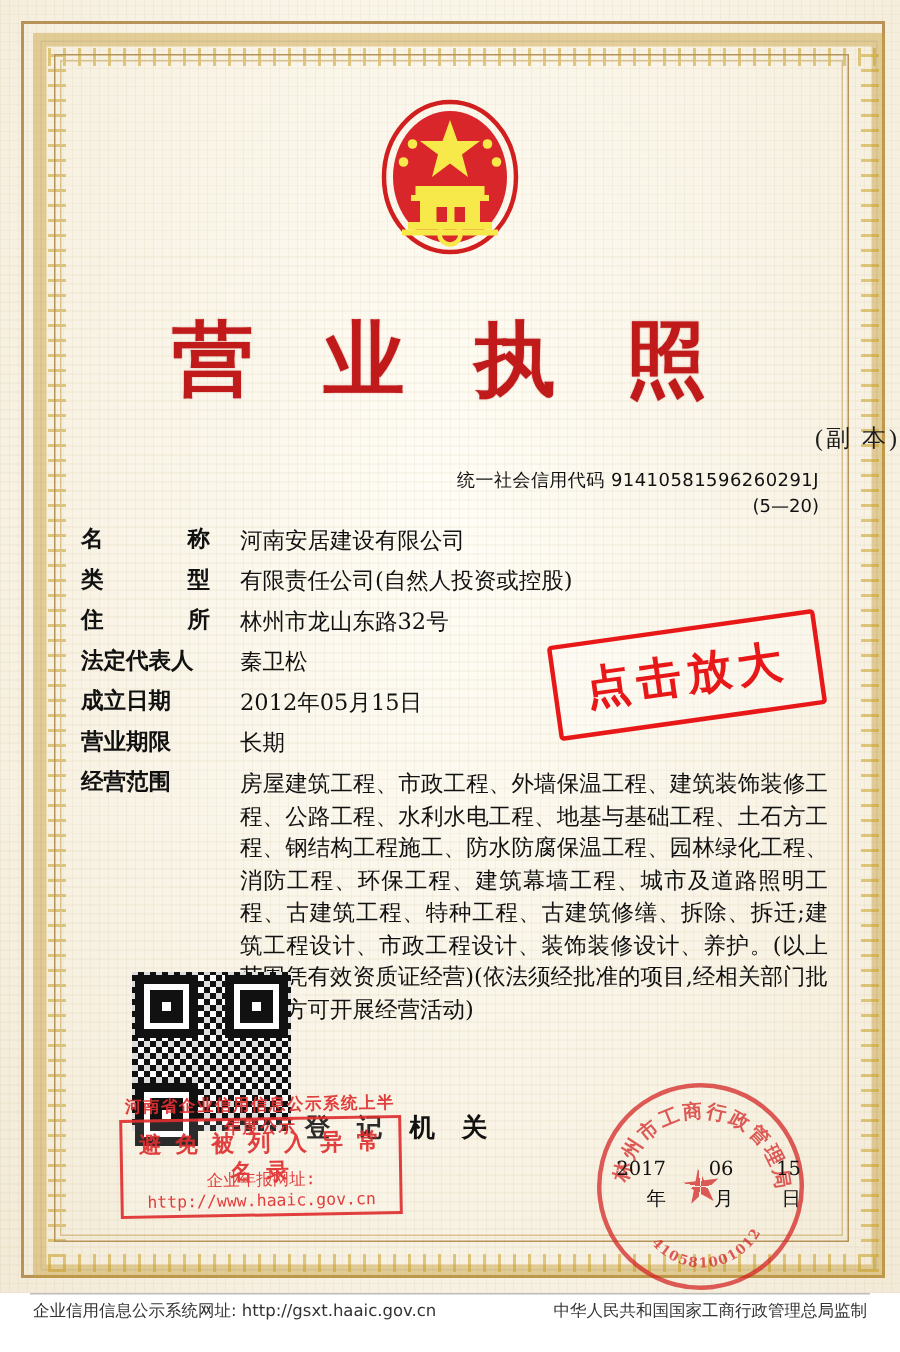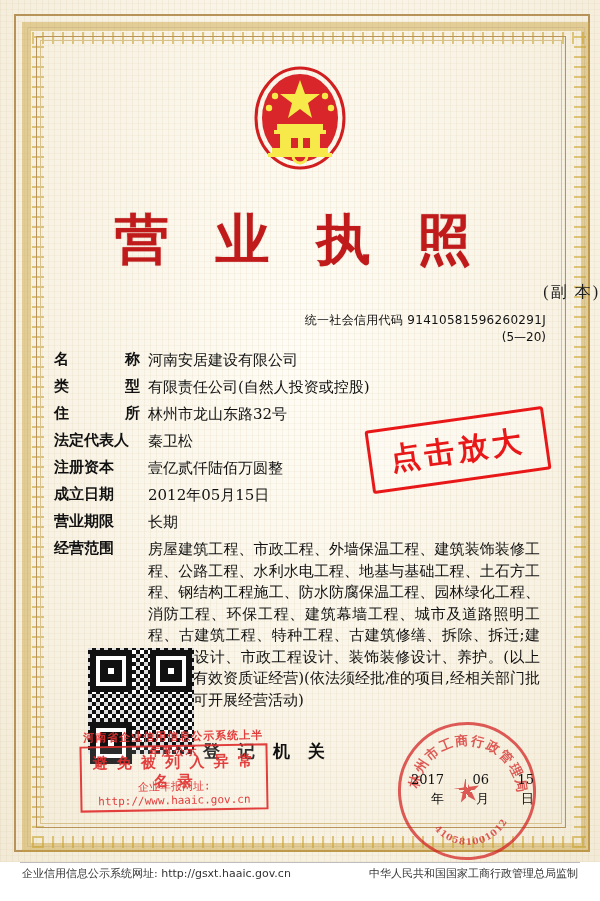--- a/index.html
+++ b/index.html
@@ -99,21 +99,21 @@
     display:flex;justify-content:space-between;
     font-family:"DejaVu Serif","Liberation Serif",serif;
     font-weight:bold;
     letter-spacing:0;
   }
   .label span{display:inline-block}
   .value{
     font-size:15px;color:#111;
     font-family:"DejaVu Serif","Liberation Serif",serif;
     line-height:20px;
-    padding-left:8px;
+    padding-left:20px;
   }
   .row.scope .value{width:392px;line-height:21.5px;text-align:justify;}
 
   
   .registrar{
     position:absolute;left:0;top:740px;width:528px;text-align:center;
     font-family:"DejaVu Serif","Liberation Serif",serif;
     font-weight:bold;font-size:17px;color:#111;letter-spacing:6px;
     text-indent:6px;
   }
@@ -300,26 +300,20 @@
       <div class="value">林州市龙山东路32号</div>
     </div>
 
     <div class="row">
       <div class="label">
         <span>法定代表人</span>
       </div>
       <div class="value">秦卫松</div>
     </div>
 
-    <div class="row">
-      <div class="label">
-        <span>注册资本</span>
-      </div>
-      <div class="value">壹亿贰仟陆佰万圆整</div>
-    </div>
 
     <div class="row">
       <div class="label">
         <span>成立日期</span>
       </div>
       <div class="value">2012年05月15日</div>
     </div>
 
     <div class="row">
       <div class="label">

